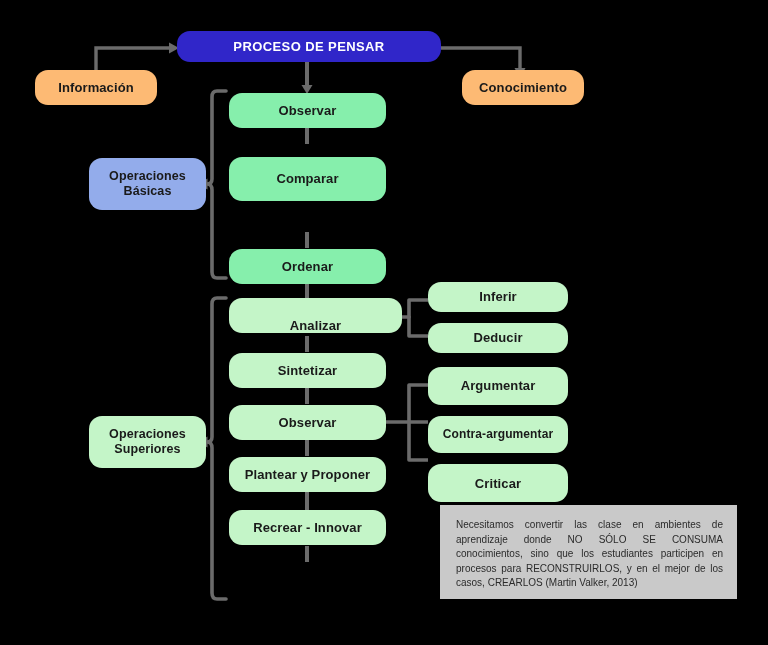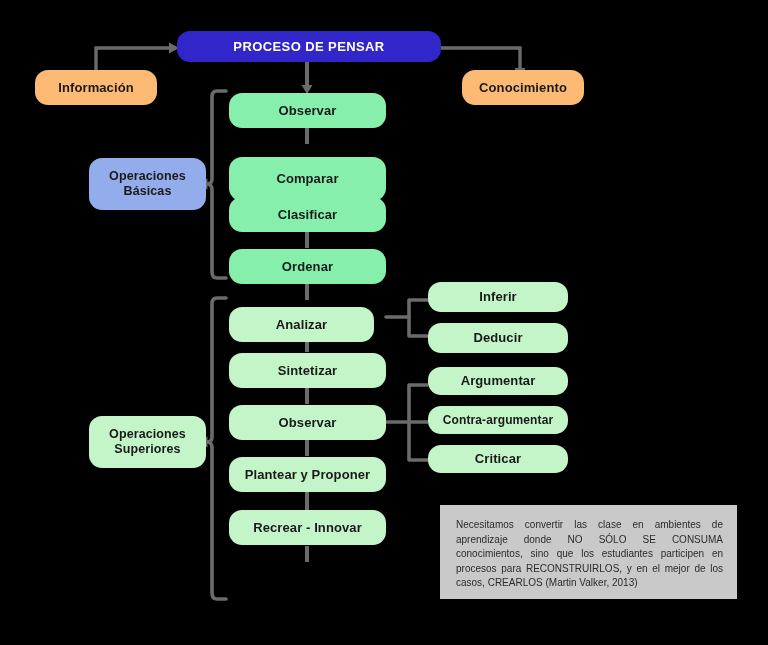--- a/index.html
+++ b/index.html
@@ -156,28 +156,25 @@
     <span>Operaciones</span>
     <span>Superiores</span>
   </div>
 
   <div class="box blue-box" style="left:229px; top:93px; width:157px; height:35px;">
     <span>Observar</span>
   </div>
   <div class="box blue-box" style="left:229px; top:145px; width:157px; height:44px;margin-top:12px;">
     <span>Comparar</span>
   </div>
-  <div class="box blue-box" style="left:229px; top:197px; width:157px; height:35px;">
-    <span>Clasificar</span>
-  </div>
   <div class="box blue-box" style="left:229px; top:249px; width:157px; height:35px;">
     <span>Ordenar</span>
   </div>
 
-  <div class="box green-box" style="left:229px; top:307px; width:145px; height:35px;">
+  <div class="box green-box" style="left:229px; top:298px; width:173px; height:35px;align-items:flex-end;">
     <span>Analizar</span>
   </div>
   <div class="box green-box" style="left:229px; top:353px; width:157px; height:35px;">
     <span>Sintetizar</span>
   </div>
   <div class="box green-box" style="left:229px; top:405px; width:157px; height:35px;">
     <span>Observar</span>
   </div>
   <div class="box green-box" style="left:229px; top:457px; width:157px; height:35px;">
     <span>Plantear y Proponer</span>
@@ -188,21 +185,21 @@
 
   <div class="sub-group" style="left:428px; top:282px; width:140px; height:71px;">
     <div class="box green-box" style="height:35px;">
       <span>Inferir</span>
     </div>
     <div class="box green-box" style="height:35px;">
       <span>Deducir</span>
     </div>
   </div>
 
-  <div class="sub-group" style="left:428px; top:367px; width:140px; height:106px;">
+  <div class="sub-group" style="left:428px; top:367px; width:140px; height:135px;">
     <div class="box green-box" style="height:35px;">
       <span>Argumentar</span>
     </div>
     <div class="box green-box" style="height:35px; font-size:12px;">
       <span>Contra-argumentar</span>
     </div>
     <div class="box green-box" style="height:35px;">
       <span>Criticar</span>
     </div>
   </div>

